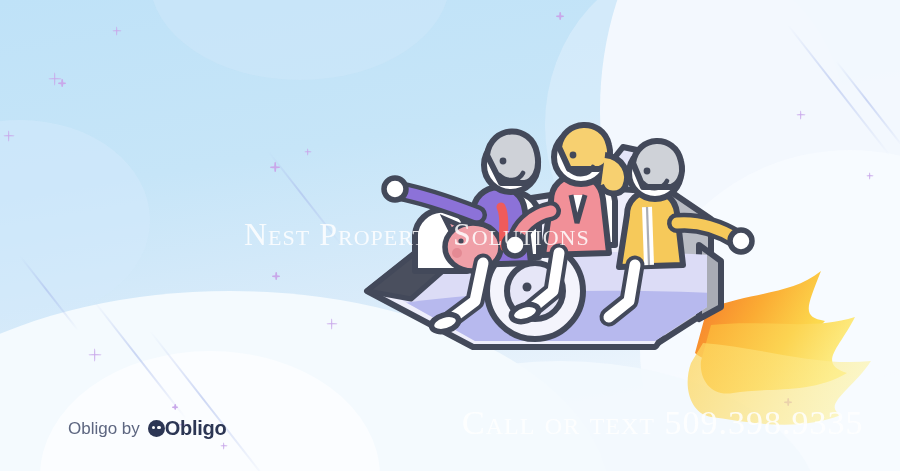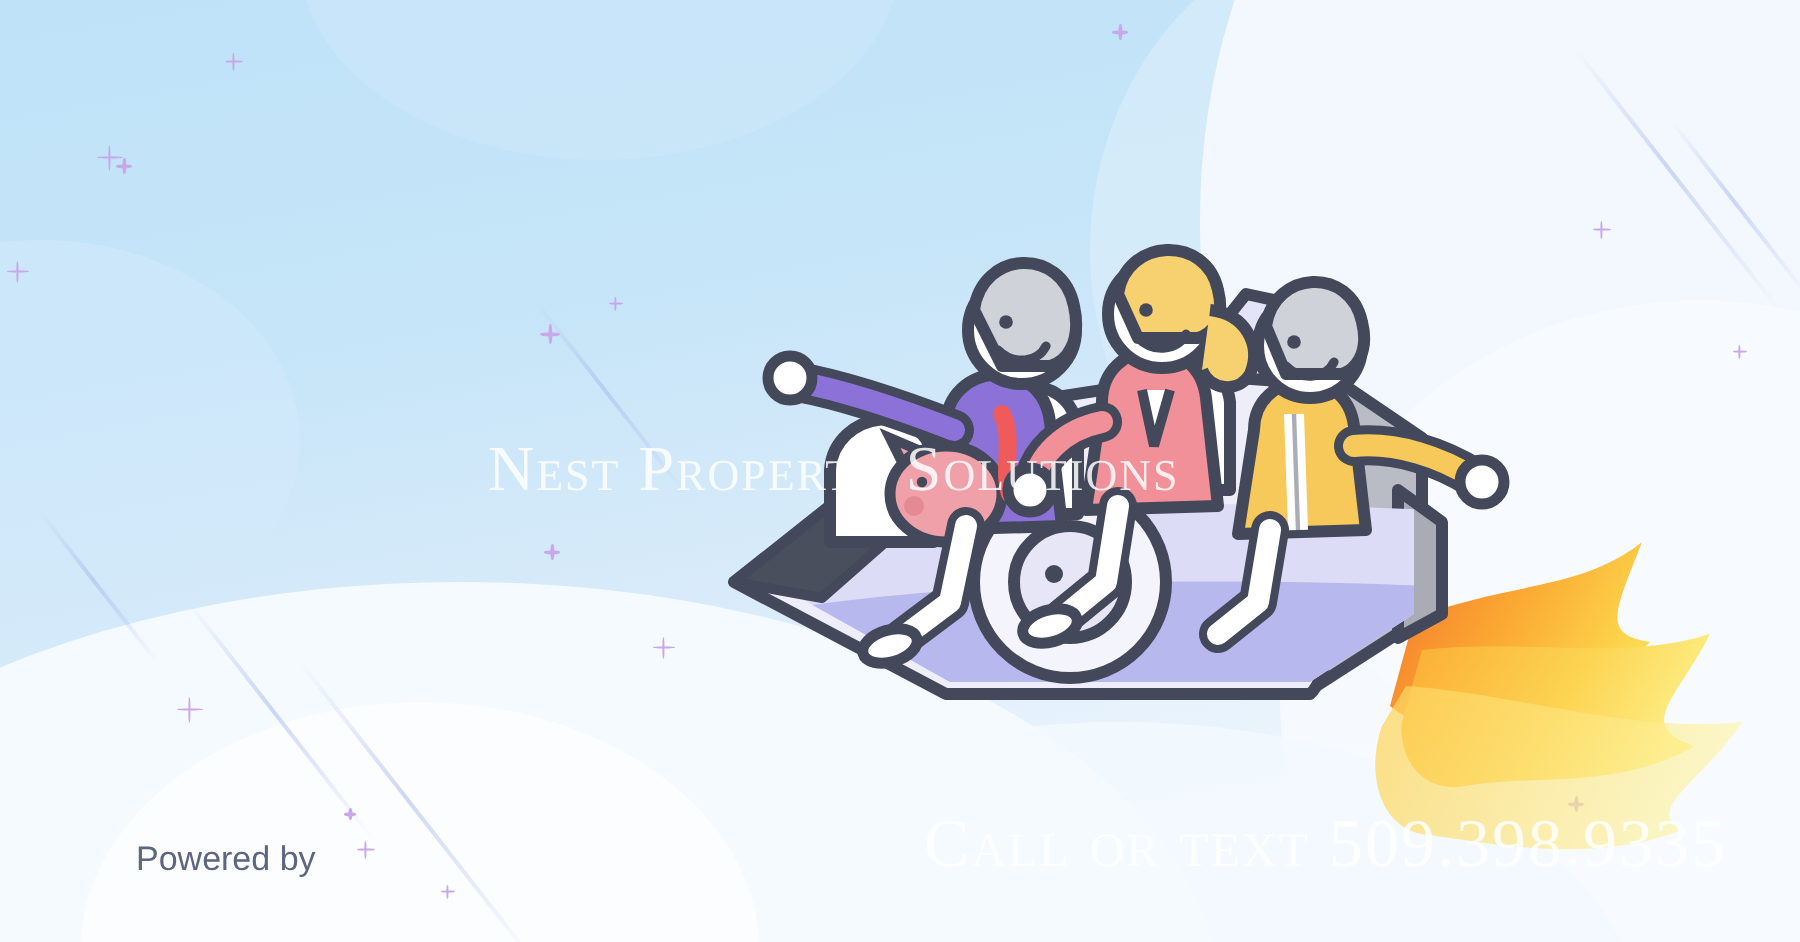--- a/index.html
+++ b/index.html
@@ -360,19 +360,26 @@
       <circle cx="292" cy="76" r="3.4" fill="#43495a"></circle>
       <path d="M288,88 C296,96 308,94 312,86" fill="none" stroke="#43495a" stroke-width="4.6" stroke-linecap="round"></path>
 
       <path d="M280,170 L274,206 L254,222" fill="none" stroke="#43495a" stroke-width="19" stroke-linecap="round" stroke-linejoin="round"></path>
       <path d="M280,170 L274,206 L254,222" fill="none" stroke="#ffffff" stroke-width="11" stroke-linecap="round" stroke-linejoin="round"></path>
     </g>
   </svg>
 
 
   <div class="powered">
-    <span class="powered-label">Powered by</span>
+    <span class="powered-label">Obligo by</span>
+    <span class="obligo-logo">
+      <span class="obligo-mark">
+        <span class="eye left"></span>
+        <span class="eye right"></span>
+      </span>
+      <span class="obligo-word">Obligo</span>
+    </span>
   </div>
 
   <div class="watermark watermark-brand">Nest Property Solutions</div>
   <div class="watermark watermark-phone">Call or text 509.398.9335</div>
 
 </div>
 
 </body></html>

